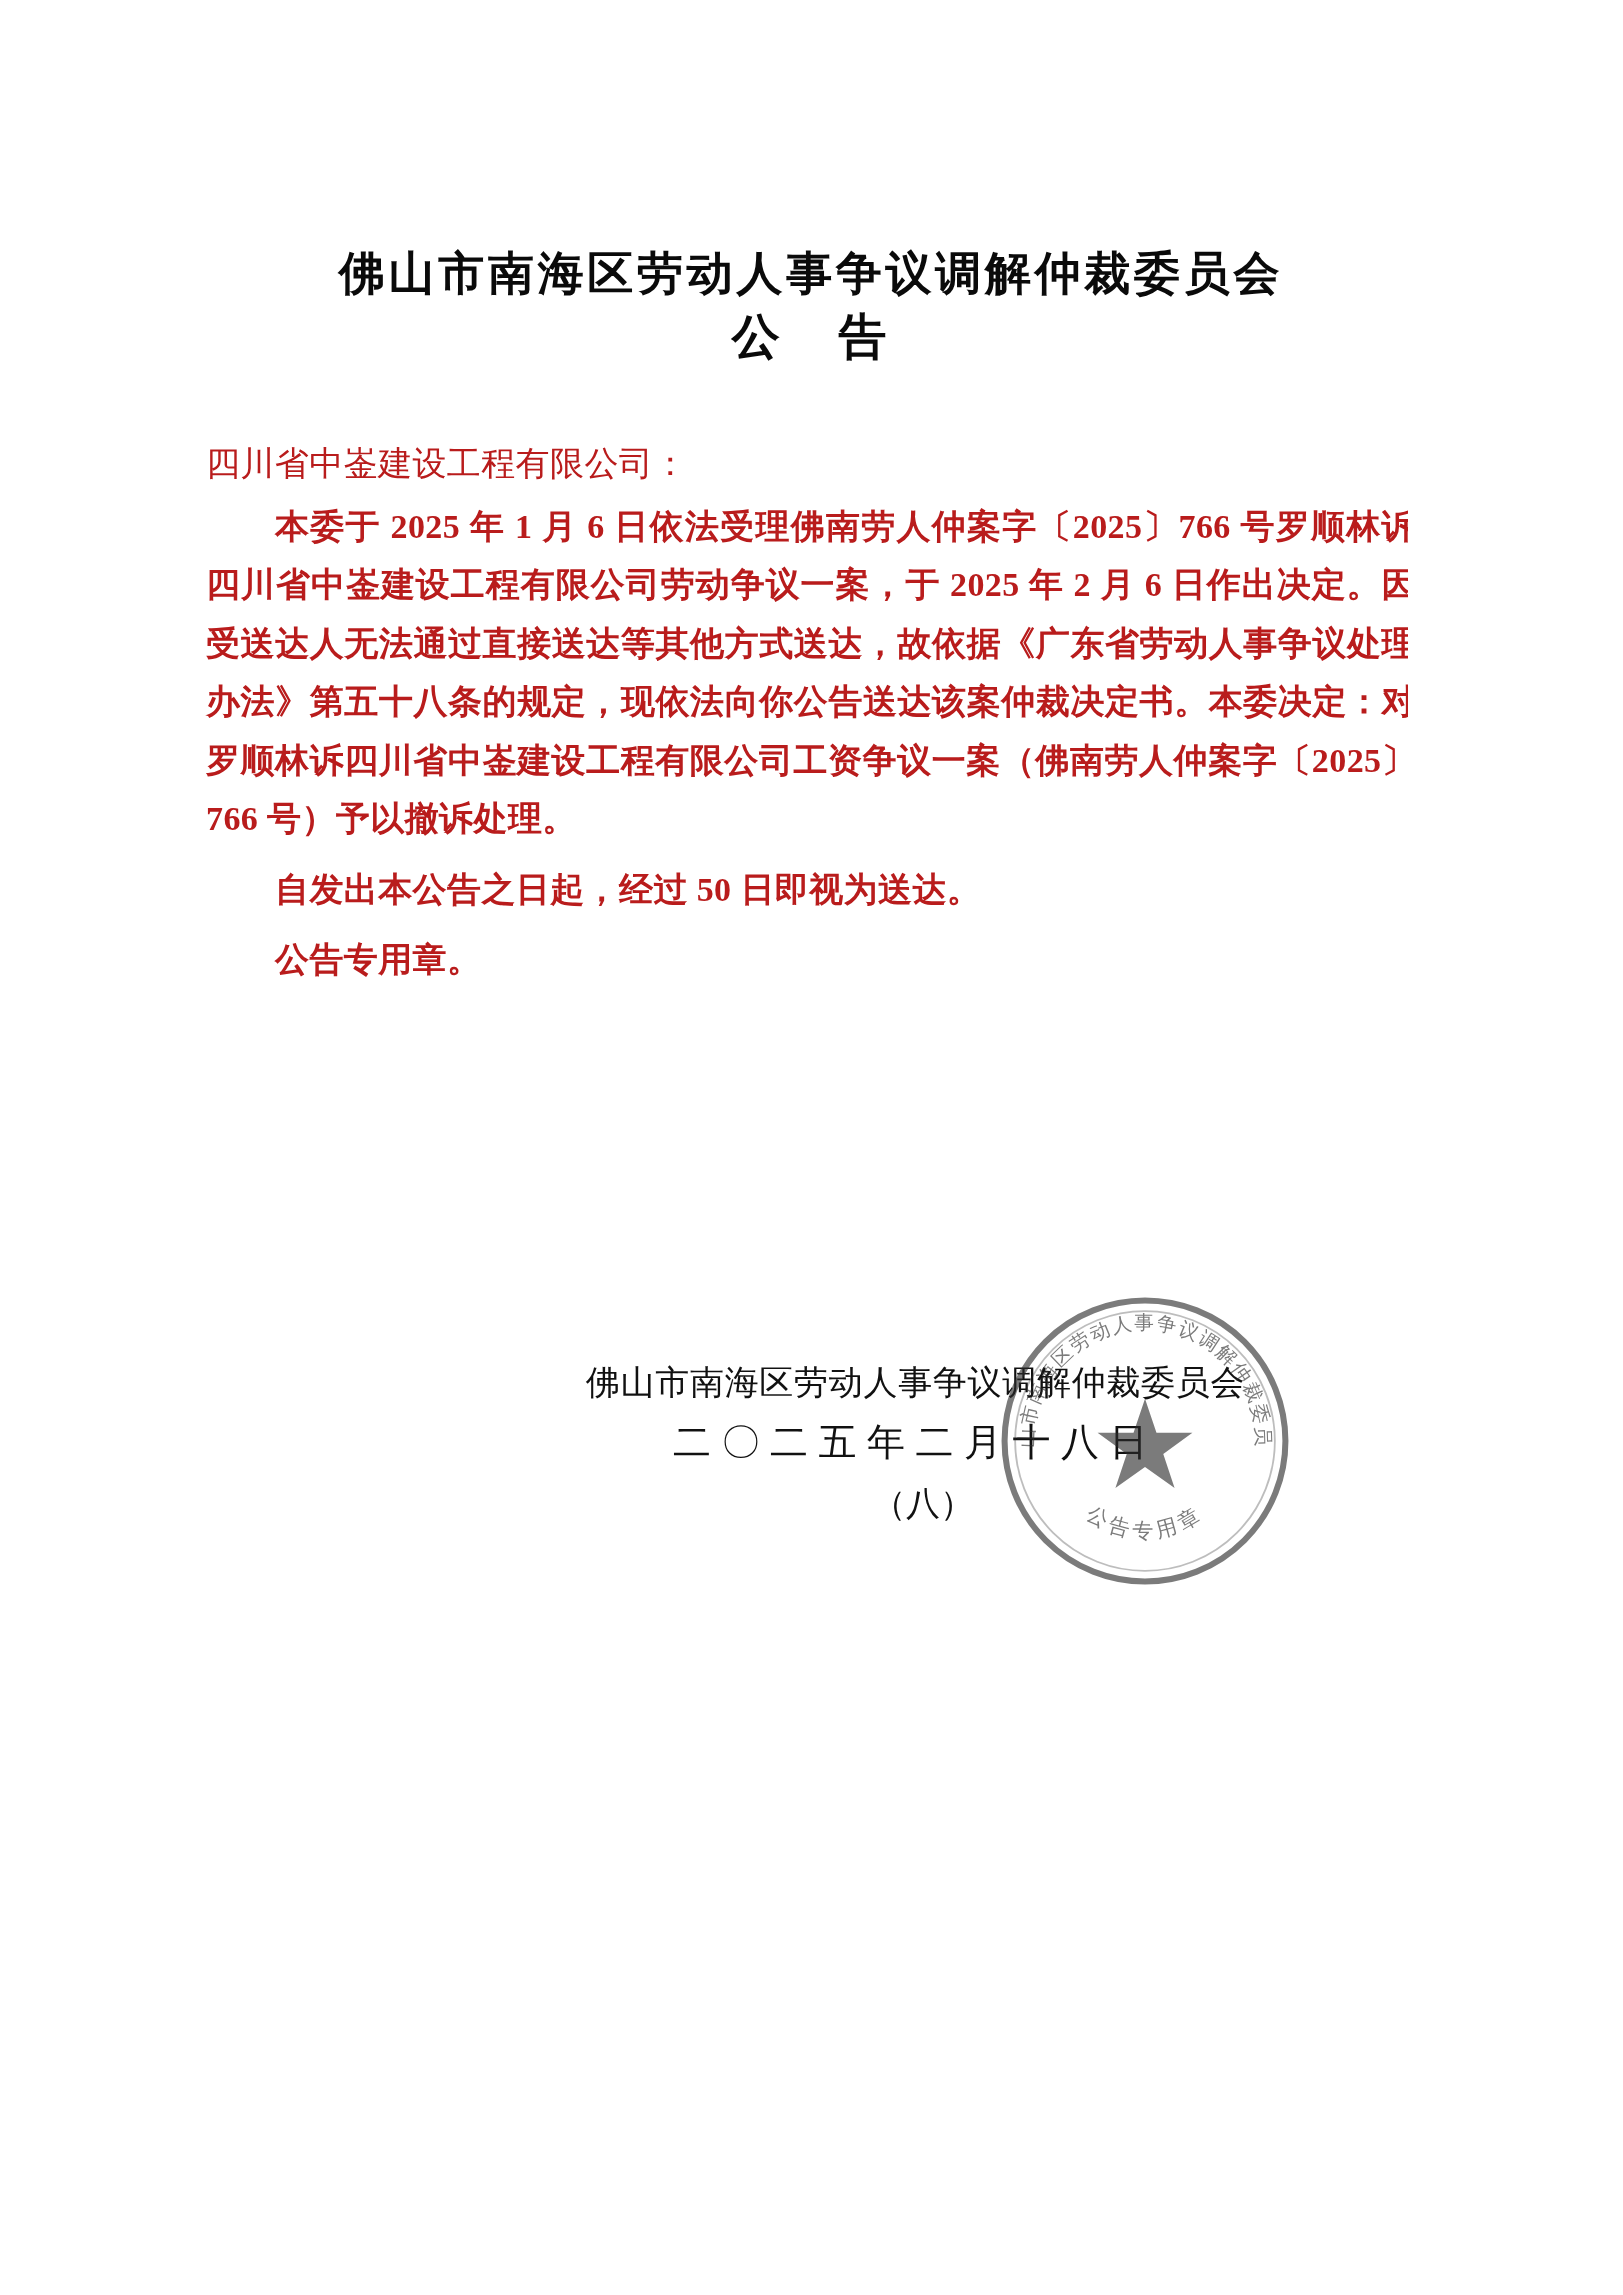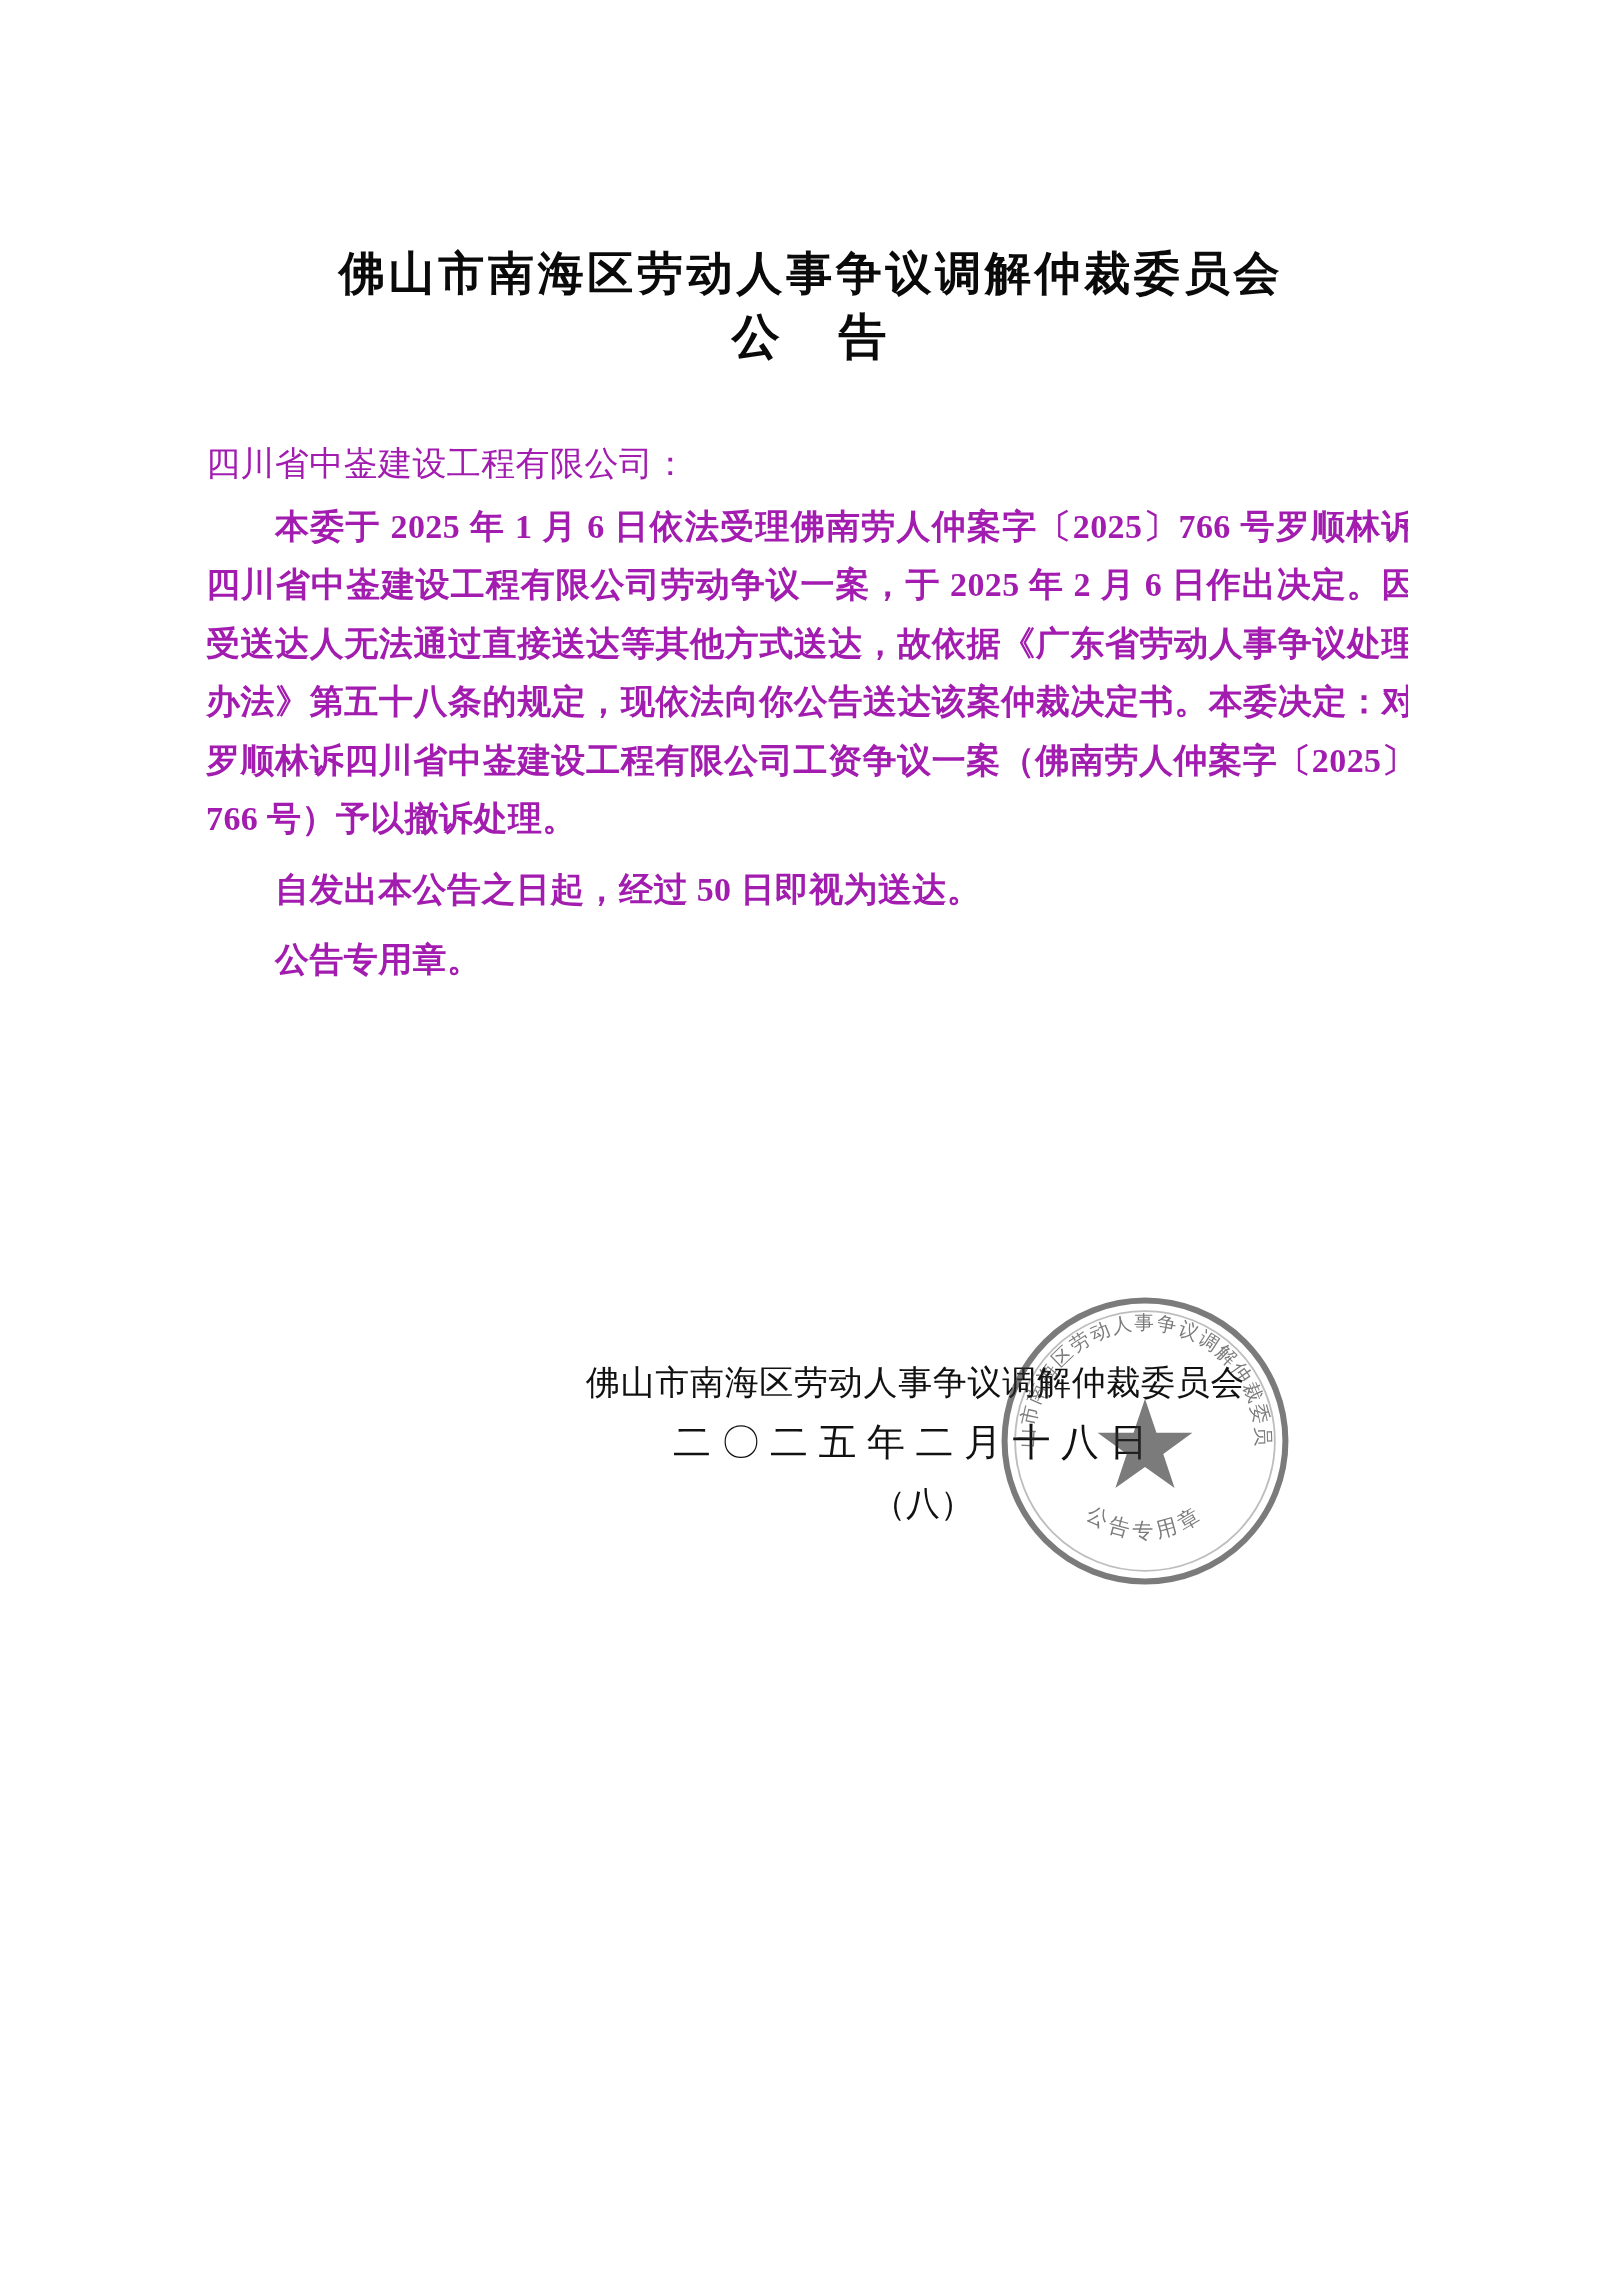--- a/index.html
+++ b/index.html
@@ -47,21 +47,21 @@
   }
   .title-line2 .gap {
     display: inline-block;
     width: 55px;
   }
   .body-block {
     margin-top: 63px;
     font-size: 34px;
     line-height: 1.72;
     letter-spacing: 0.4px;
-    color: #a21caf;
+    color: #b91c1c;
   }
   .addressee {
     margin: 0 0 4.5px 0;
     text-align: left;
   }
   .para {
     margin: 0;
     text-indent: 69px;
     text-align: justify;
     text-justify: inter-ideograph;

